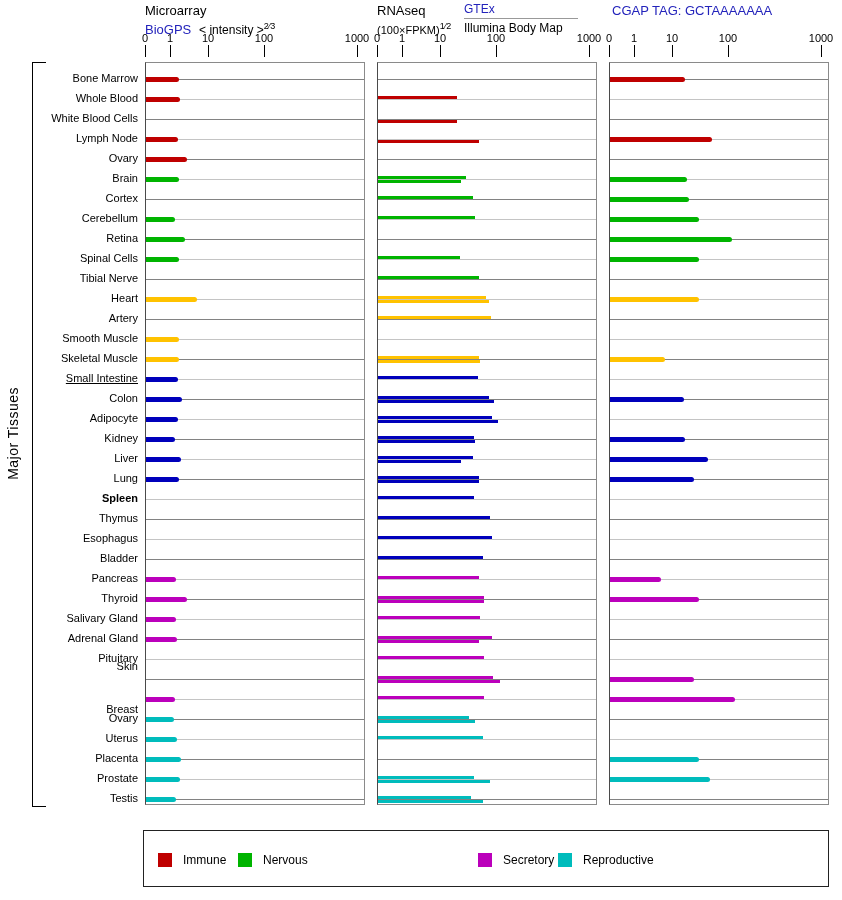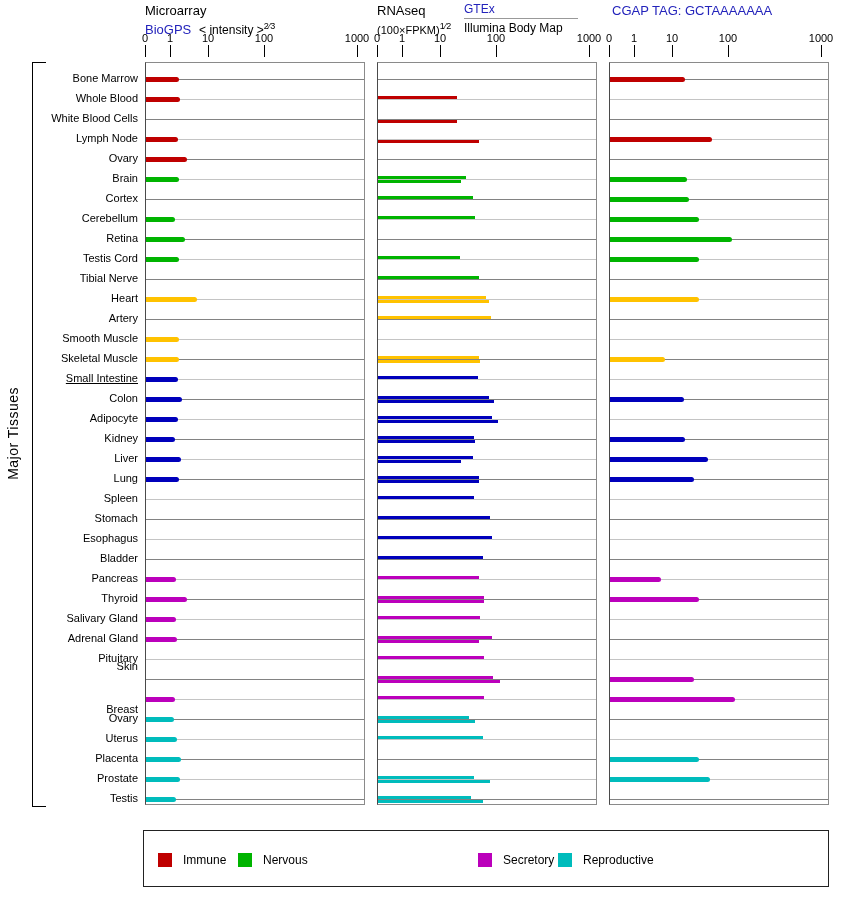--- a/index.html
+++ b/index.html
@@ -60,34 +60,34 @@
   <div id="tissue-labels">
       <div class="tissue-label" style="top: 68px;">Bone Marrow</div>
       <div class="tissue-label" style="top: 88px;">Whole Blood</div>
       <div class="tissue-label" style="top: 108px;">White Blood Cells</div>
       <div class="tissue-label" style="top: 128px;">Lymph Node</div>
       <div class="tissue-label" style="top: 148px;">Ovary</div>
       <div class="tissue-label" style="top: 168px;">Brain</div>
       <div class="tissue-label" style="top: 188px;">Cortex</div>
       <div class="tissue-label" style="top: 208px;">Cerebellum</div>
       <div class="tissue-label" style="top: 228px;">Retina</div>
-      <div class="tissue-label" style="top: 248px;">Testis Cord</div>
+      <div class="tissue-label" style="top: 248px;">Spinal Cells</div>
       <div class="tissue-label" style="top: 268px;">Tibial Nerve</div>
       <div class="tissue-label" style="top: 288px;">Heart</div>
       <div class="tissue-label" style="top: 308px;">Artery</div>
       <div class="tissue-label" style="top: 328px;">Smooth Muscle</div>
       <div class="tissue-label" style="top: 348px;">Skeletal Muscle</div>
       <div class="tissue-label" style="top: 368px; text-decoration: underline;">Small Intestine</div>
       <div class="tissue-label" style="top: 388px;">Colon</div>
       <div class="tissue-label" style="top: 408px;">Adipocyte</div>
       <div class="tissue-label" style="top: 428px;">Kidney</div>
       <div class="tissue-label" style="top: 448px;">Liver</div>
       <div class="tissue-label" style="top: 468px;">Lung</div>
-      <div class="tissue-label" style="top: 488px;">Spleen</div>
-      <div class="tissue-label" style="top: 508px;">Stomach</div>
+      <div class="tissue-label" style="top: 488px; font-weight: bold;">Spleen</div>
+      <div class="tissue-label" style="top: 508px;">Thymus</div>
       <div class="tissue-label" style="top: 528px;">Esophagus</div>
       <div class="tissue-label" style="top: 548px;">Bladder</div>
       <div class="tissue-label" style="top: 568px;">Pancreas</div>
       <div class="tissue-label" style="top: 588px;">Thyroid</div>
       <div class="tissue-label" style="top: 608px;">Salivary Gland</div>
       <div class="tissue-label" style="top: 628px;">Adrenal Gland</div>
       <div class="tissue-label" style="top: 648px;">Pituitary</div>
       <div class="tissue-label" style="top: 668px; margin-top: 31px;">Breast</div>
       <div class="tissue-label" style="top: 656px;">Skin</div>
       <div class="tissue-label" style="top: 708px;">Ovary</div>

